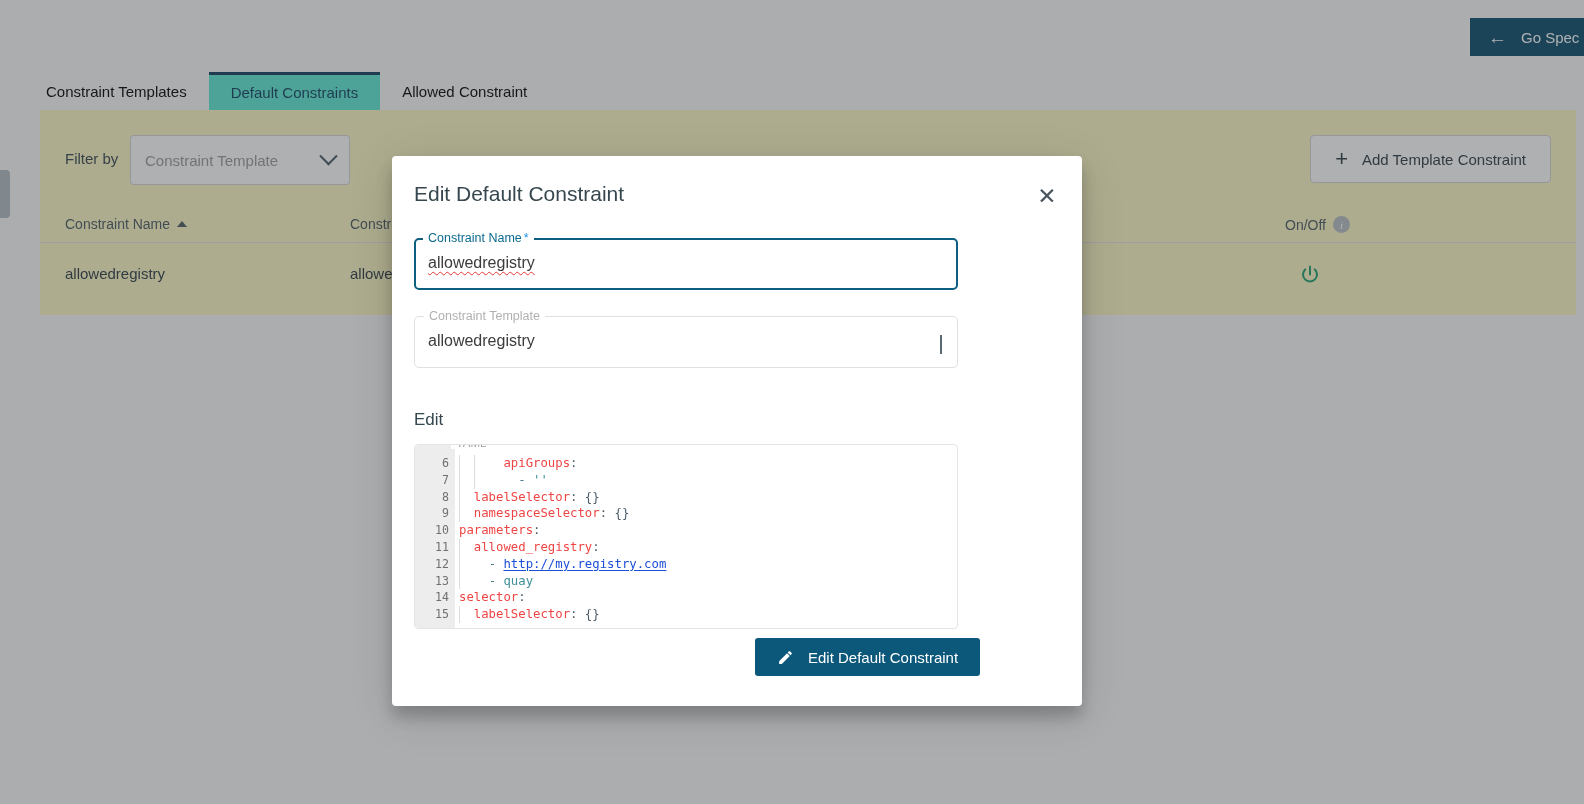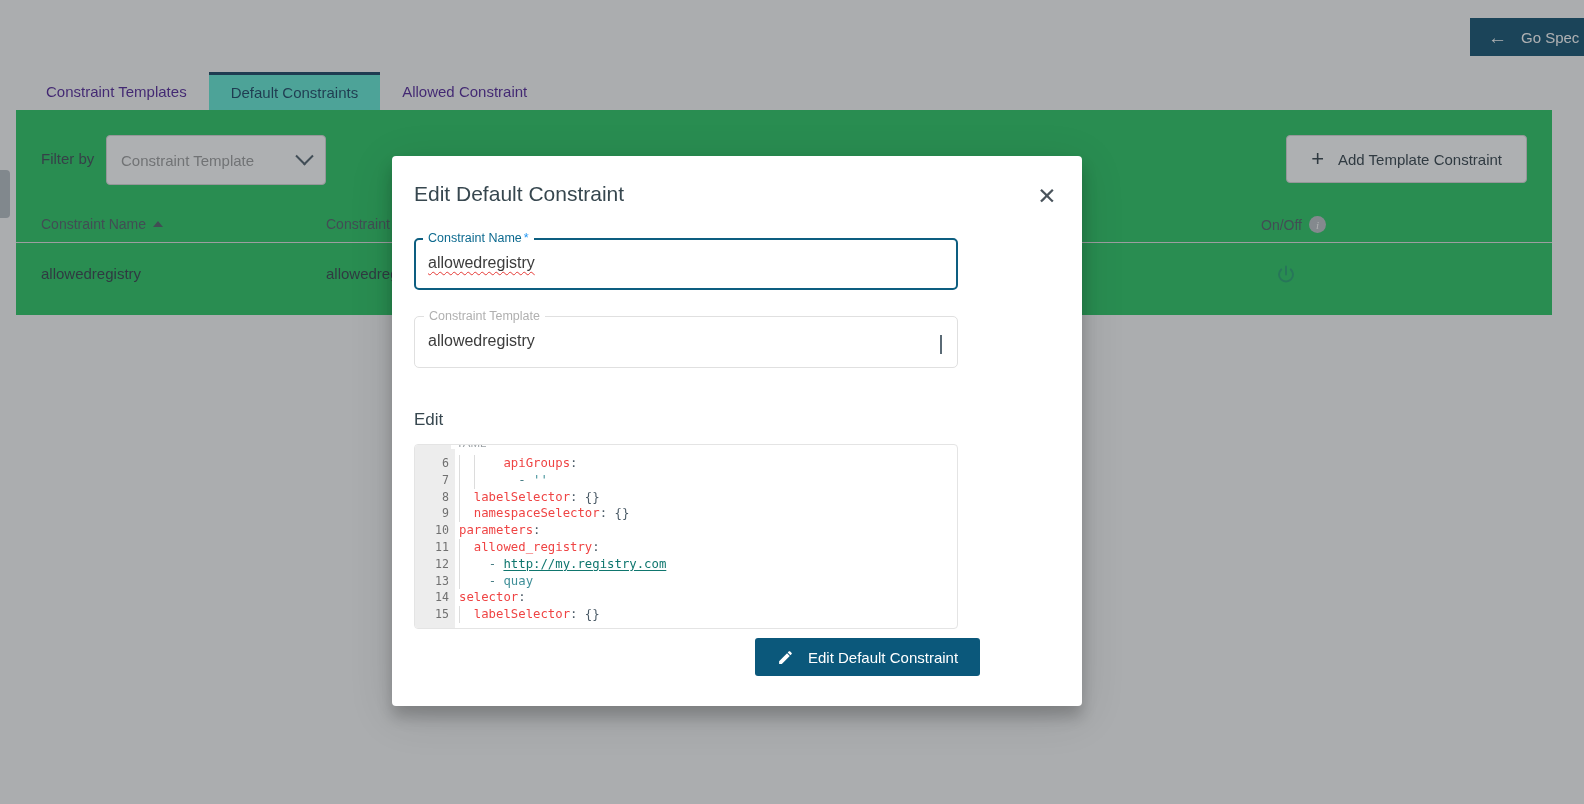--- a/index.html
+++ b/index.html
@@ -37,37 +37,37 @@
     position: absolute;
     top: 72px; left: 24px;
     display: flex; align-items: flex-end;
     height: 38px;
   }
   .tab {
     height: 38px;
     padding: 0 22px;
     display: flex; align-items: center;
     font-size: 15px;
-    color: #4c1d95;
+    color: #000000;
     cursor: pointer;
     background: transparent;
     border: none;
   }
   .tab.active {
     background: #5eead4;
     border-top: 3px solid #123f5e;
     color: #123f5e;
   }
 
   
   #content-card {
     position: absolute;
-    top: 110px; left: 16px;
+    top: 110px; left: 40px;
     width: 1536px; height: 205px;
-    background: #22c55e;
+    background: #fef9c3;
   }
   #filter-row {
     position: absolute;
     top: 0; left: 0; right: 0; height: 100px;
   }
   #filter-label {
     position: absolute; left: 25px; top: 40px;
     font-size: 15px; color: #37474f;
   }
   #filter-select {
@@ -282,21 +282,21 @@
   }
   .cline .src {
     position: absolute; left: 44px; top: 0;
     color: #1b7a87;
   }
   .src .key { color: #ef4444; }
   .src .punct { color: #4a5a66; }
   .src .val { color: #3f8f98; }
   .src .dash { color: #4a7f86; }
   .src .link {
-    color: #0f766e;
+    color: #1d4ed8;
     text-decoration: underline;
     text-underline-offset: 2px;
     cursor: pointer;
   }
 
   #submit-btn {
     position: absolute; left: 363px; top: 482px;
     height: 38px;
     display: flex; align-items: center; gap: 14px;
     padding: 0 22px;

